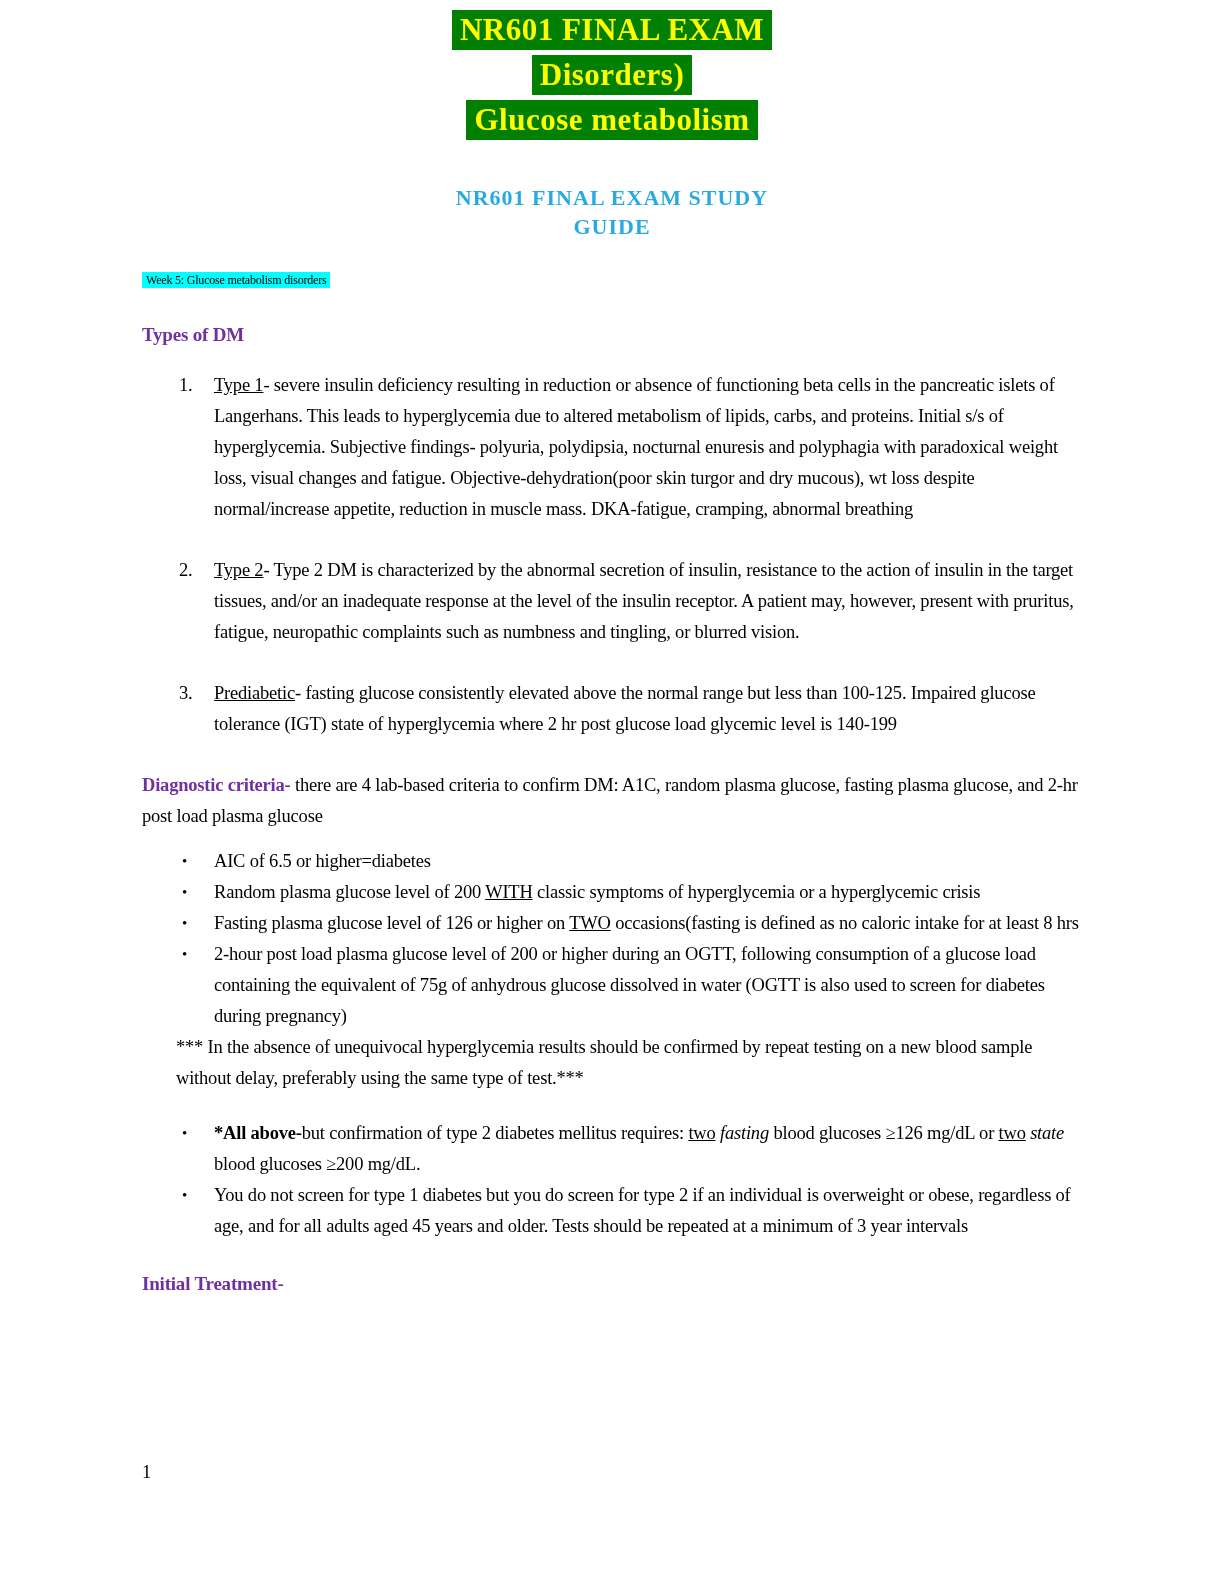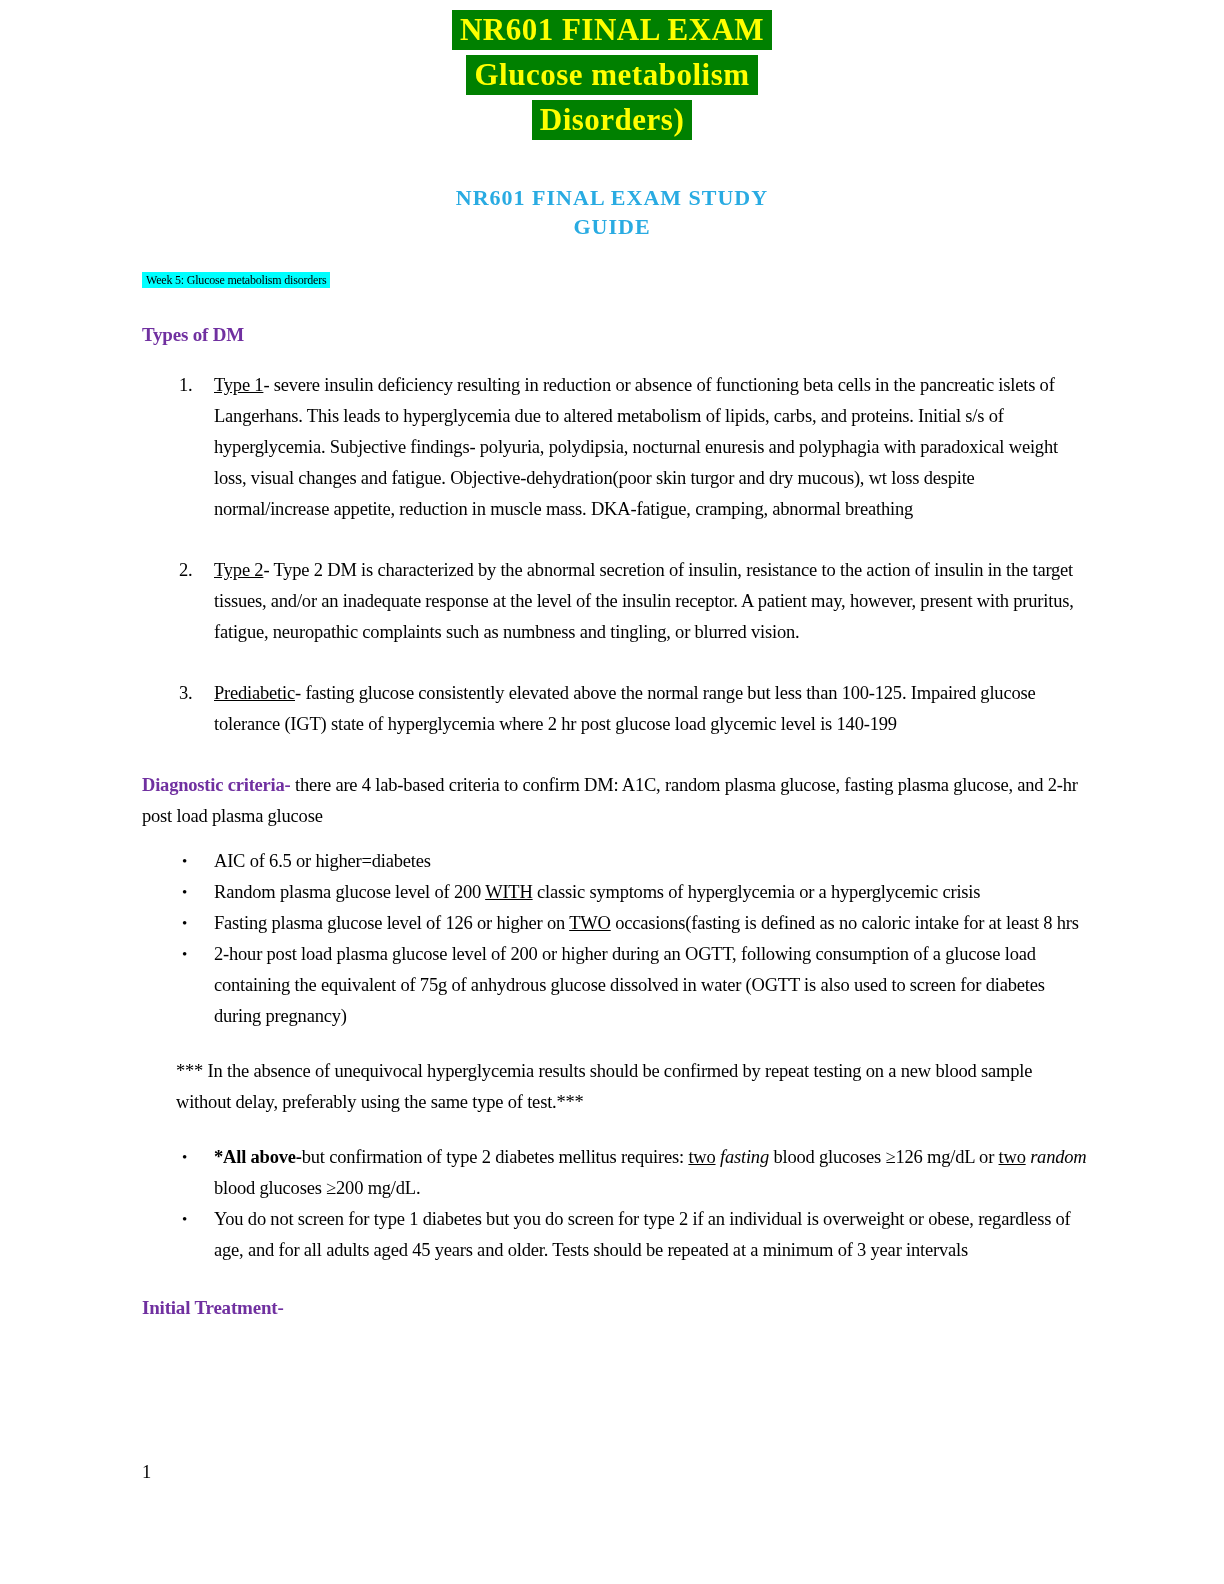--- a/index.html
+++ b/index.html
@@ -28,40 +28,40 @@
   
   .olist{margin-top:20px;}
   .oli{display:flex;margin-bottom:30px;}
   .oli .num{flex:0 0 72px;padding-left:37px;box-sizing:border-box;}
   .oli .txt{flex:1;}
   
   .blist{margin-top:14px;}
   .bul{display:flex;}
   .bul .mark{flex:0 0 72px;padding-left:40px;box-sizing:border-box;font-size:15px;}
   .bul .txt{flex:1;}
-  .note{margin-top:24px;padding-left:34px;}
+  .note{padding-left:34px;}
   .para{margin-top:26px;}
   .blist2{margin-top:24px;}
   .treat-line{margin-top:26px;padding-left:73px;}
   .pagenum{position:absolute;left:142px;top:1462px;font-size:18.5px;}
   
   .u{text-decoration:underline;}
   .b{font-weight:bold;}
   .i{font-style:italic;}
   .bu{font-weight:bold;text-decoration:underline;}
 </style>
 </head>
 <body>
 
 <div class="page">
 
   <div class="banner">
     <div class="banner-row"><span class="banner-line">NR601 FINAL EXAM</span></div>
+    <div class="banner-row"><span class="banner-line">Disorders)</span></div>
     <div class="banner-row"><span class="banner-line">Glucose metabolism</span></div>
-    <div class="banner-row"><span class="banner-line">Disorders)</span></div>
   </div>
 
   <div class="subtitle">
     <div>NR601 FINAL EXAM STUDY</div>
     <div>GUIDE</div>
   </div>
 
   <div class="content">
 
     <div class="week">
@@ -106,21 +106,21 @@
         <span class="mark">•</span>
         <span class="txt"><span>2-hour post load plasma glucose level of 200 or higher during an OGTT, following consumption of a glucose load containing the equivalent of 75g of anhydrous glucose dissolved in water (OGTT is also used to screen for diabetes during pregnancy)</span></span>
       </div>
     </div>
 
     <div class="note"><span>*** In the absence of unequivocal hyperglycemia results should be confirmed by repeat testing on a new blood sample without delay, preferably using the same type of test.***</span></div>
 
     <div class="blist2">
       <div class="bul">
         <span class="mark">•</span>
-        <span class="txt"><span class="b">*All above-</span><span>but confirmation of type 2 diabetes mellitus requires: </span><span class="u">two</span><span> </span><span class="i">fasting</span><span> blood glucoses ≥126 mg/dL or </span><span class="u">two</span><span> </span><span class="i">random</span><span> blood glucoses ≥200 mg/dL.</span></span>
+        <span class="txt"><span class="b">*All above-</span><span>but confirmation of type 2 diabetes mellitus requires: </span><span class="u">two</span><span> </span><span class="i">fasting</span><span> blood glucoses ≥126 mg/dL or </span><span class="u">two</span><span> </span><span class="i">state</span><span> blood glucoses ≥200 mg/dL.</span></span>
       </div>
       <div class="bul">
         <span class="mark">•</span>
         <span class="txt"><span>You do not screen for type 1 diabetes but you do screen for type 2 if an individual is overweight or obese, regardless of age, and for all adults aged 45 years and older. Tests should be repeated at a minimum of 3 year intervals</span></span>
       </div>
     </div>
 
     <div class="h-purple">Initial Treatment-</div>
 
   </div>

